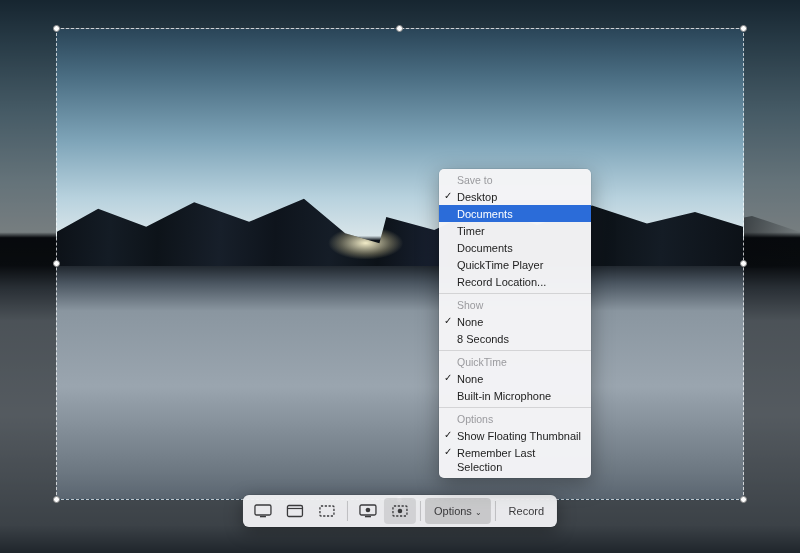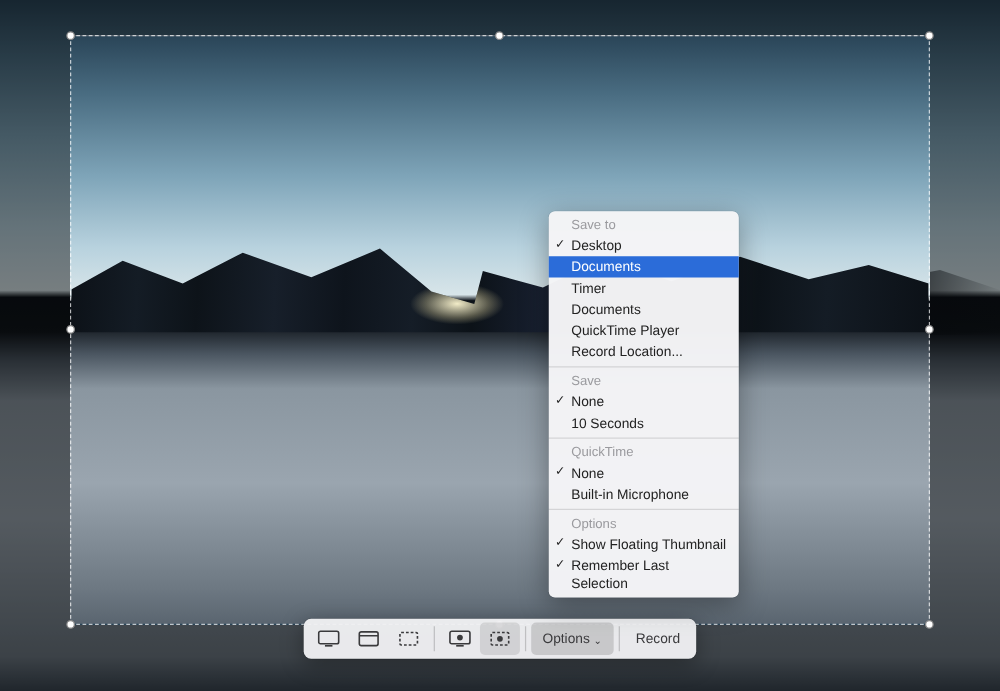--- a/index.html
+++ b/index.html
@@ -247,23 +247,23 @@
 
 <div class="menu" id="options-menu">
     <div class="menu-header">Save to</div>
     <div class="menu-item"><span class="check">✓</span><span>Desktop</span></div>
     <div class="menu-item highlight"><span>Documents</span></div>
     <div class="menu-item"><span>Timer</span></div>
     <div class="menu-item"><span>Documents</span></div>
     <div class="menu-item"><span>QuickTime Player</span></div>
     <div class="menu-item"><span>Record Location...</span></div>
     <div class="menu-sep"></div>
-    <div class="menu-header">Save</div>
+    <div class="menu-header">Show</div>
     <div class="menu-item"><span class="check">✓</span><span>None</span></div>
-    <div class="menu-item"><span>10 Seconds</span></div>
+    <div class="menu-item"><span>8 Seconds</span></div>
     <div class="menu-sep"></div>
     <div class="menu-header">QuickTime</div>
     <div class="menu-item"><span class="check">✓</span><span>None</span></div>
     <div class="menu-item"><span>Built-in Microphone</span></div>
     <div class="menu-sep"></div>
     <div class="menu-header">Options</div>
     <div class="menu-item"><span class="check">✓</span><span>Show Floating Thumbnail</span></div>
     <div class="menu-item"><span class="check">✓</span><span>Remember Last Selection</span></div>
   </div>
 

